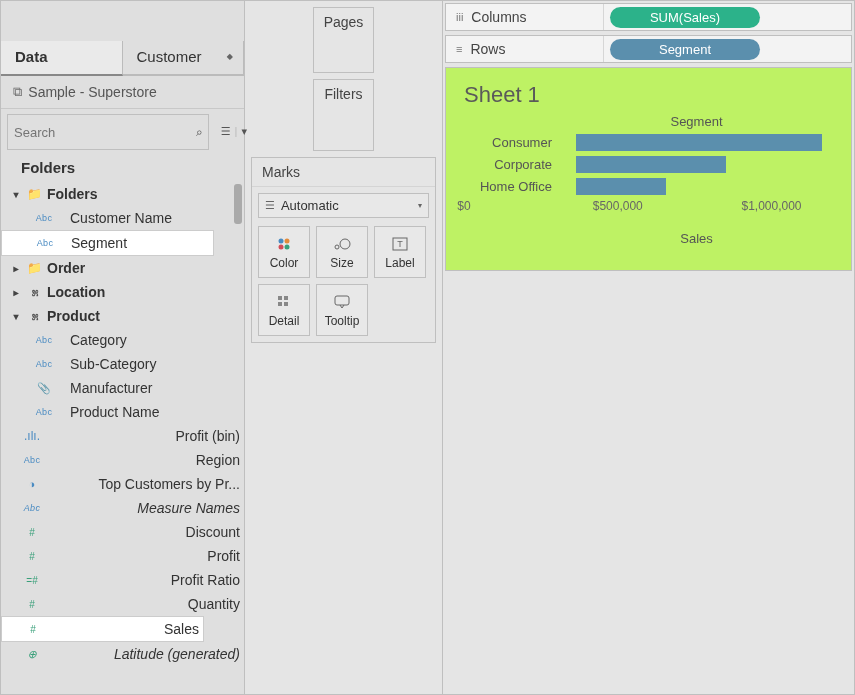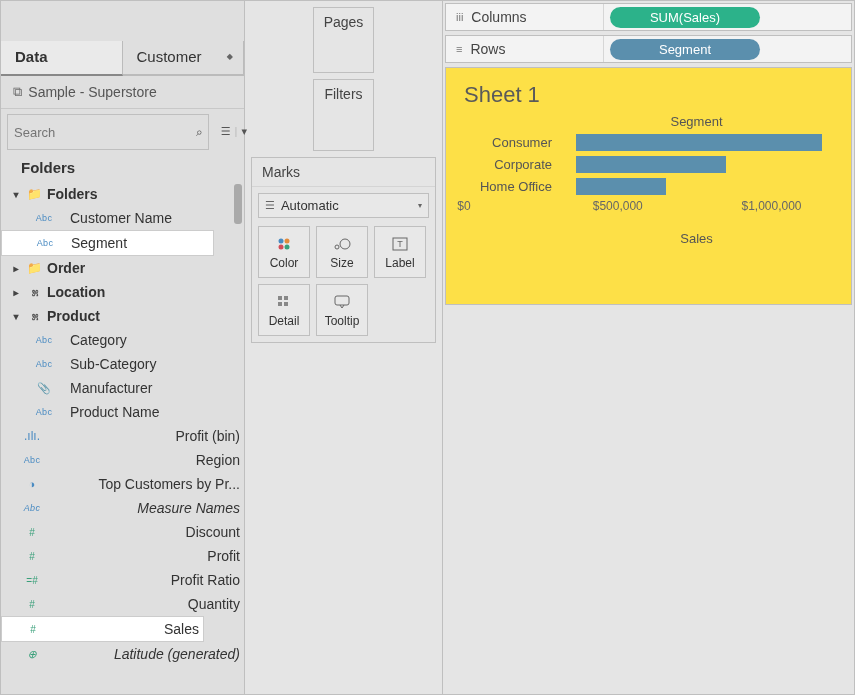--- a/index.html
+++ b/index.html
@@ -245,23 +245,23 @@
     min-width: 150px;
     display:flex;
     justify-content:center;
     align-items:center;
     cursor: pointer;
   }
   .pill.green { background: #2cb28a; }
   .pill.blue { background: #5b8fad; }
   .viz-surface {
     margin: 2px;
-    background: #fde047;
-    border: 1px solid #bfbfbf;
-    height: 238px;
+    background: #bef264;
+    border: 1px solid #bfbfbf;
+    height: 204px;
     padding: 14px 18px 8px 18px;
     position: relative;
   }
   .sheet-title {
     font-size: 22px;
     color: #5a5a5a;
     margin-bottom: 6px;
     font-weight: 300;
     padding-left: 0;
   }

